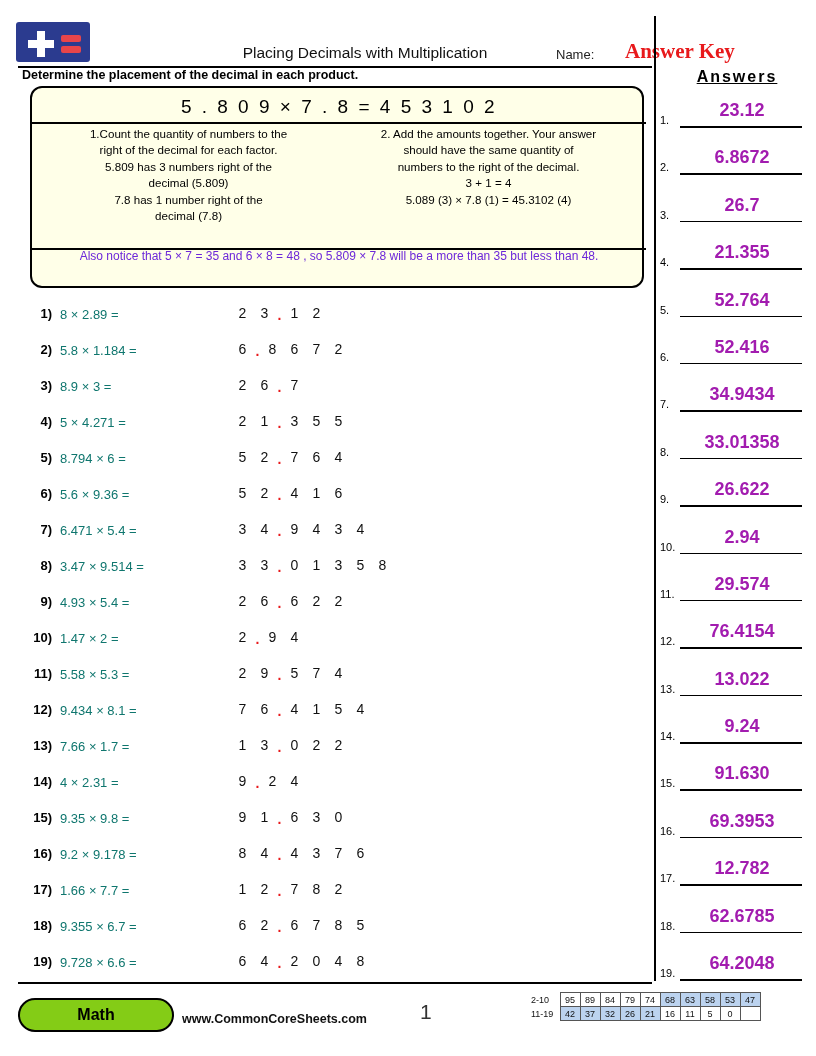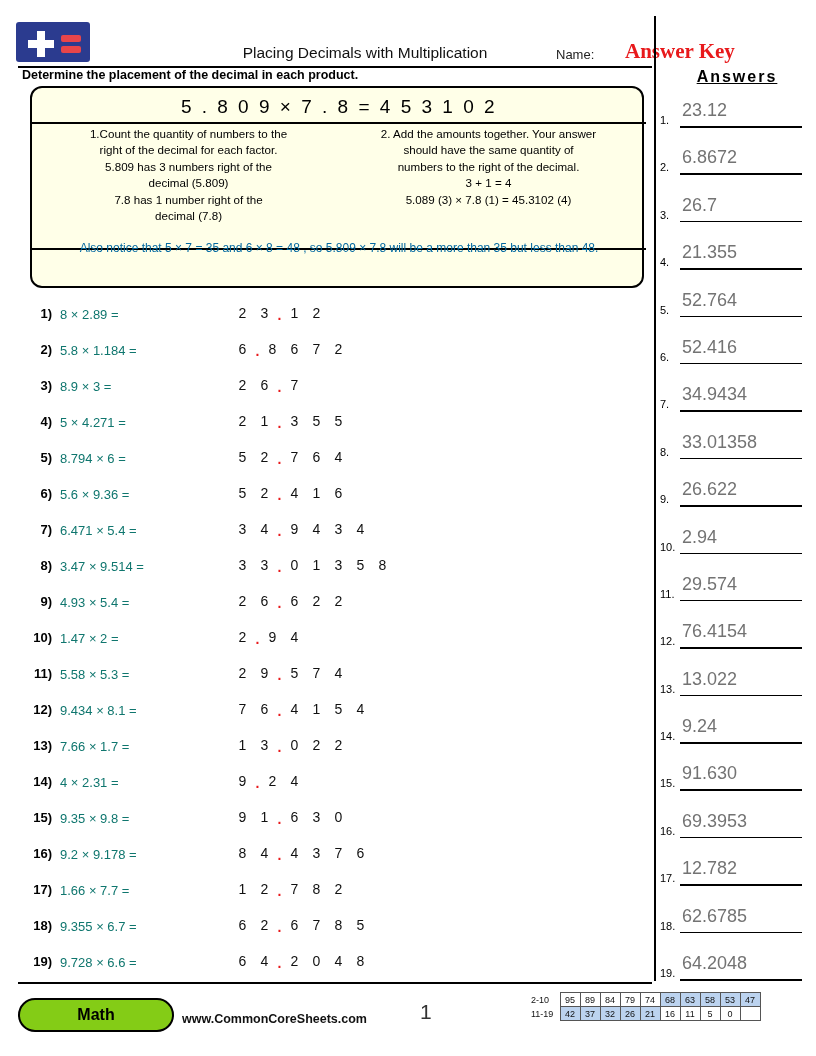--- a/index.html
+++ b/index.html
@@ -55,22 +55,22 @@
     position: absolute; left: 0; top: 8px; width: 614px; text-align: center;
     font-size: 19px; letter-spacing: 2.5px; color: #000;
   }
   .example-rule { position:absolute; left:0; top:34px; width: 614px; height:2px; background:#000; }
   .example-cols { position: absolute; left: 0; top: 38px; width: 614px; height: 120px; }
   .ex-col { position:absolute; top: 0; width: 297px; font-size: 11.6px; line-height: 1.42; text-align:center; color:#000;}
   .ex-col.left { left: 8px; }
   .ex-col.right { left: 308px; }
   .example-rule2 { position:absolute; left:0; top:160px; width:614px; height:2px; background:#000; }
   .notice {
-    position:absolute; left: 10px; top: 152px; width: 594px;
-    font-size: 12px; text-align:center; line-height:1.45; color:#0369a1;
+    position:absolute; left: 10px; top: 160px; width: 594px;
+    font-size: 12px; text-align:center; line-height:1.45; color:#6d28d9;
   }
 
   
   .problems { position: absolute; left: 22px; top: 300px; width: 620px; }
   .prob {
     position: relative; height: 36px;
   }
   .prob .num {
     position: absolute; left: 0; top: 6px; width: 30px; text-align: right;
     font-size: 13px; font-weight: bold; color: #000;
@@ -90,22 +90,22 @@
     position: absolute; left: 664px; top: 68px; width: 146px; text-align: center;
     font-size: 16px; font-weight: bold; letter-spacing: 2px;
     text-decoration: underline; color: #000;
   }
   .answers { position: absolute; left: 660px; top: 96px; width: 152px; }
   .ans-row { position: relative; height: 47.4px; }
   .ans-row .anum {
     position: absolute; left: 0; top: 18px; font-size: 11px; color: #000;
   }
   .ans-row .aval {
-    position: absolute; left: 22px; top: 4px; width: 120px; text-align: left;
-    font-size: 18px; font-weight: normal; color: #737373;
+    position: absolute; left: 22px; top: 4px; width: 120px; text-align: center;
+    font-size: 18px; font-weight: bold; color: #a21caf;
   }
   .ans-row .aline {
     position: absolute; left: 20px; top: 30px; width: 122px; height: 1.5px; background: #000;
   }
 
   
   .footer-pill {
     position: absolute; left: 18px; top: 998px; width: 156px; height: 34px;
     border: 2px solid #000; border-radius: 17px; background: #84cc16;
   }

